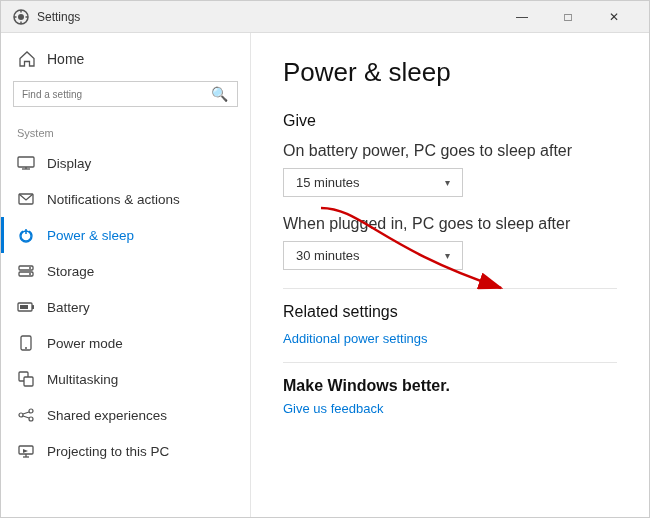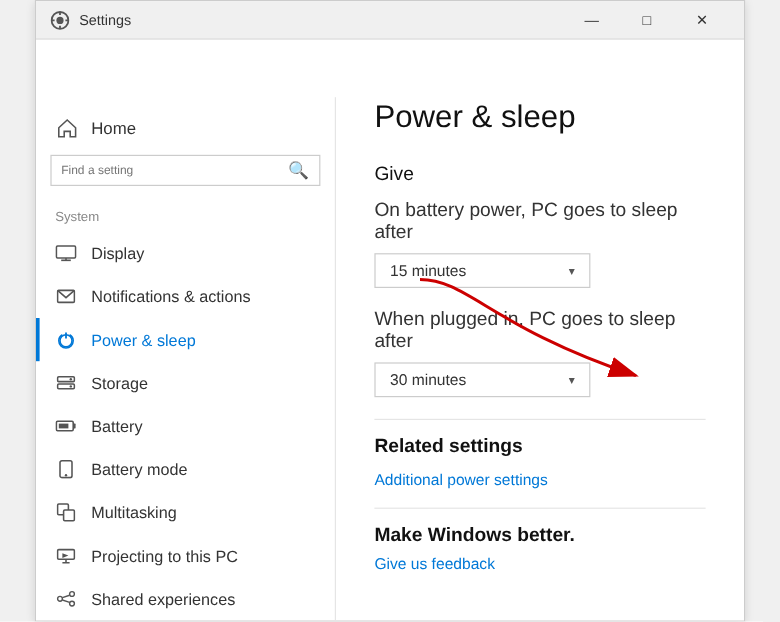--- a/index.html
+++ b/index.html
@@ -8,21 +8,21 @@
       font-size: 14px;
       background: #f0f0f0;
       display: flex;
       justify-content: center;
       align-items: center;
       width: 650px;
       height: 518px;
       overflow: hidden;
     }
     .window {
-      width: 592px;
+      width: 650px;
       height: 518px;
       background: #fff;
       border: 1px solid #ccc;
       display: flex;
       flex-direction: column;
       box-shadow: 0 2px 8px rgba(0,0,0,0.15);
     }
     .titlebar {
       background: #f0f0f0;
       height: 32px;
@@ -60,21 +60,20 @@
       display: flex;
       align-items: center;
       justify-content: center;
       font-size: 12px;
       color: #333;
     }
     .content {
       display: flex;
       flex: 1;
       overflow: hidden;
-      align-items: flex-end;
     }
     
     .sidebar {
       width: 250px;
       background: #fff;
       border-right: 1px solid #e5e5e5;
       flex-shrink: 0;
       display: flex;
       flex-direction: column;
       overflow-y: auto;
@@ -187,21 +186,21 @@
       justify-content: space-between;
       font-size: 13px;
       color: #333;
     }
     .dropdown-arrow {
       font-size: 10px;
       color: #555;
     }
     .related-settings-title {
       font-size: 16px;
-      font-weight: 700;
+      font-weight: 400;
       color: #111;
       margin-bottom: 10px;
     }
     .related-link {
       color: #0078d7;
       text-decoration: none;
       font-size: 13px;
       cursor: pointer;
       display: block;
       margin-bottom: 16px;
@@ -325,56 +324,56 @@
         <span>Battery</span>
       </div>
 
       <div class="sidebar-item">
         <div class="item-icon">
           <svg width="12" height="16" viewBox="0 0 12 16" fill="none">
             <rect x="1" y="1" width="10" height="14" rx="1.5" stroke="#555" stroke-width="1.3"></rect>
             <circle cx="6" cy="13" r="1" fill="#555"></circle>
           </svg>
         </div>
-        <span>Battery mode</span>
+        <span>Power mode</span>
       </div>
 
       <div class="sidebar-item">
         <div class="item-icon">
           <svg width="16" height="16" viewBox="0 0 16 16" fill="none">
             <rect x="1" y="1" width="9" height="9" rx="1" stroke="#555" stroke-width="1.3"></rect>
             <rect x="6" y="6" width="9" height="9" rx="1" stroke="#555" stroke-width="1.3" fill="white"></rect>
           </svg>
         </div>
         <span>Multitasking</span>
-      </div>
-
-      <div class="sidebar-item">
-        <div class="item-icon">
-          <svg width="16" height="16" viewBox="0 0 16 16" fill="none">
-            <rect x="1" y="3" width="14" height="8" rx="1" stroke="#555" stroke-width="1.3"></rect>
-            <line x1="8" y1="11" x2="8" y2="14" stroke="#555" stroke-width="1.3"></line>
-            <line x1="5" y1="14" x2="11" y2="14" stroke="#555" stroke-width="1.3"></line>
-            <polygon points="5,6 5,10 10,8" fill="#555"></polygon>
-          </svg>
-        </div>
-        <span>Projecting to this PC</span>
       </div>
 
       <div class="sidebar-item">
         <div class="item-icon">
           <svg width="16" height="16" viewBox="0 0 16 16" fill="none">
             <circle cx="3" cy="8" r="2" stroke="#555" stroke-width="1.2"></circle>
             <circle cx="13" cy="4" r="2" stroke="#555" stroke-width="1.2"></circle>
             <circle cx="13" cy="12" r="2" stroke="#555" stroke-width="1.2"></circle>
             <line x1="5" y1="7" x2="11" y2="5" stroke="#555" stroke-width="1.2"></line>
             <line x1="5" y1="9" x2="11" y2="11" stroke="#555" stroke-width="1.2"></line>
           </svg>
         </div>
         <span>Shared experiences</span>
+      </div>
+
+      <div class="sidebar-item">
+        <div class="item-icon">
+          <svg width="16" height="16" viewBox="0 0 16 16" fill="none">
+            <rect x="1" y="3" width="14" height="8" rx="1" stroke="#555" stroke-width="1.3"></rect>
+            <line x1="8" y1="11" x2="8" y2="14" stroke="#555" stroke-width="1.3"></line>
+            <line x1="5" y1="14" x2="11" y2="14" stroke="#555" stroke-width="1.3"></line>
+            <polygon points="5,6 5,10 10,8" fill="#555"></polygon>
+          </svg>
+        </div>
+        <span>Projecting to this PC</span>
       </div>
     </div>
 
     <div class="main">
       <h1 class="page-title">Power &amp; sleep</h1>
 
       <h2 class="section-title">Give</h2>
 
       <p class="setting-label">On battery power, PC goes to sleep after</p>
       <div class="dropdown">

